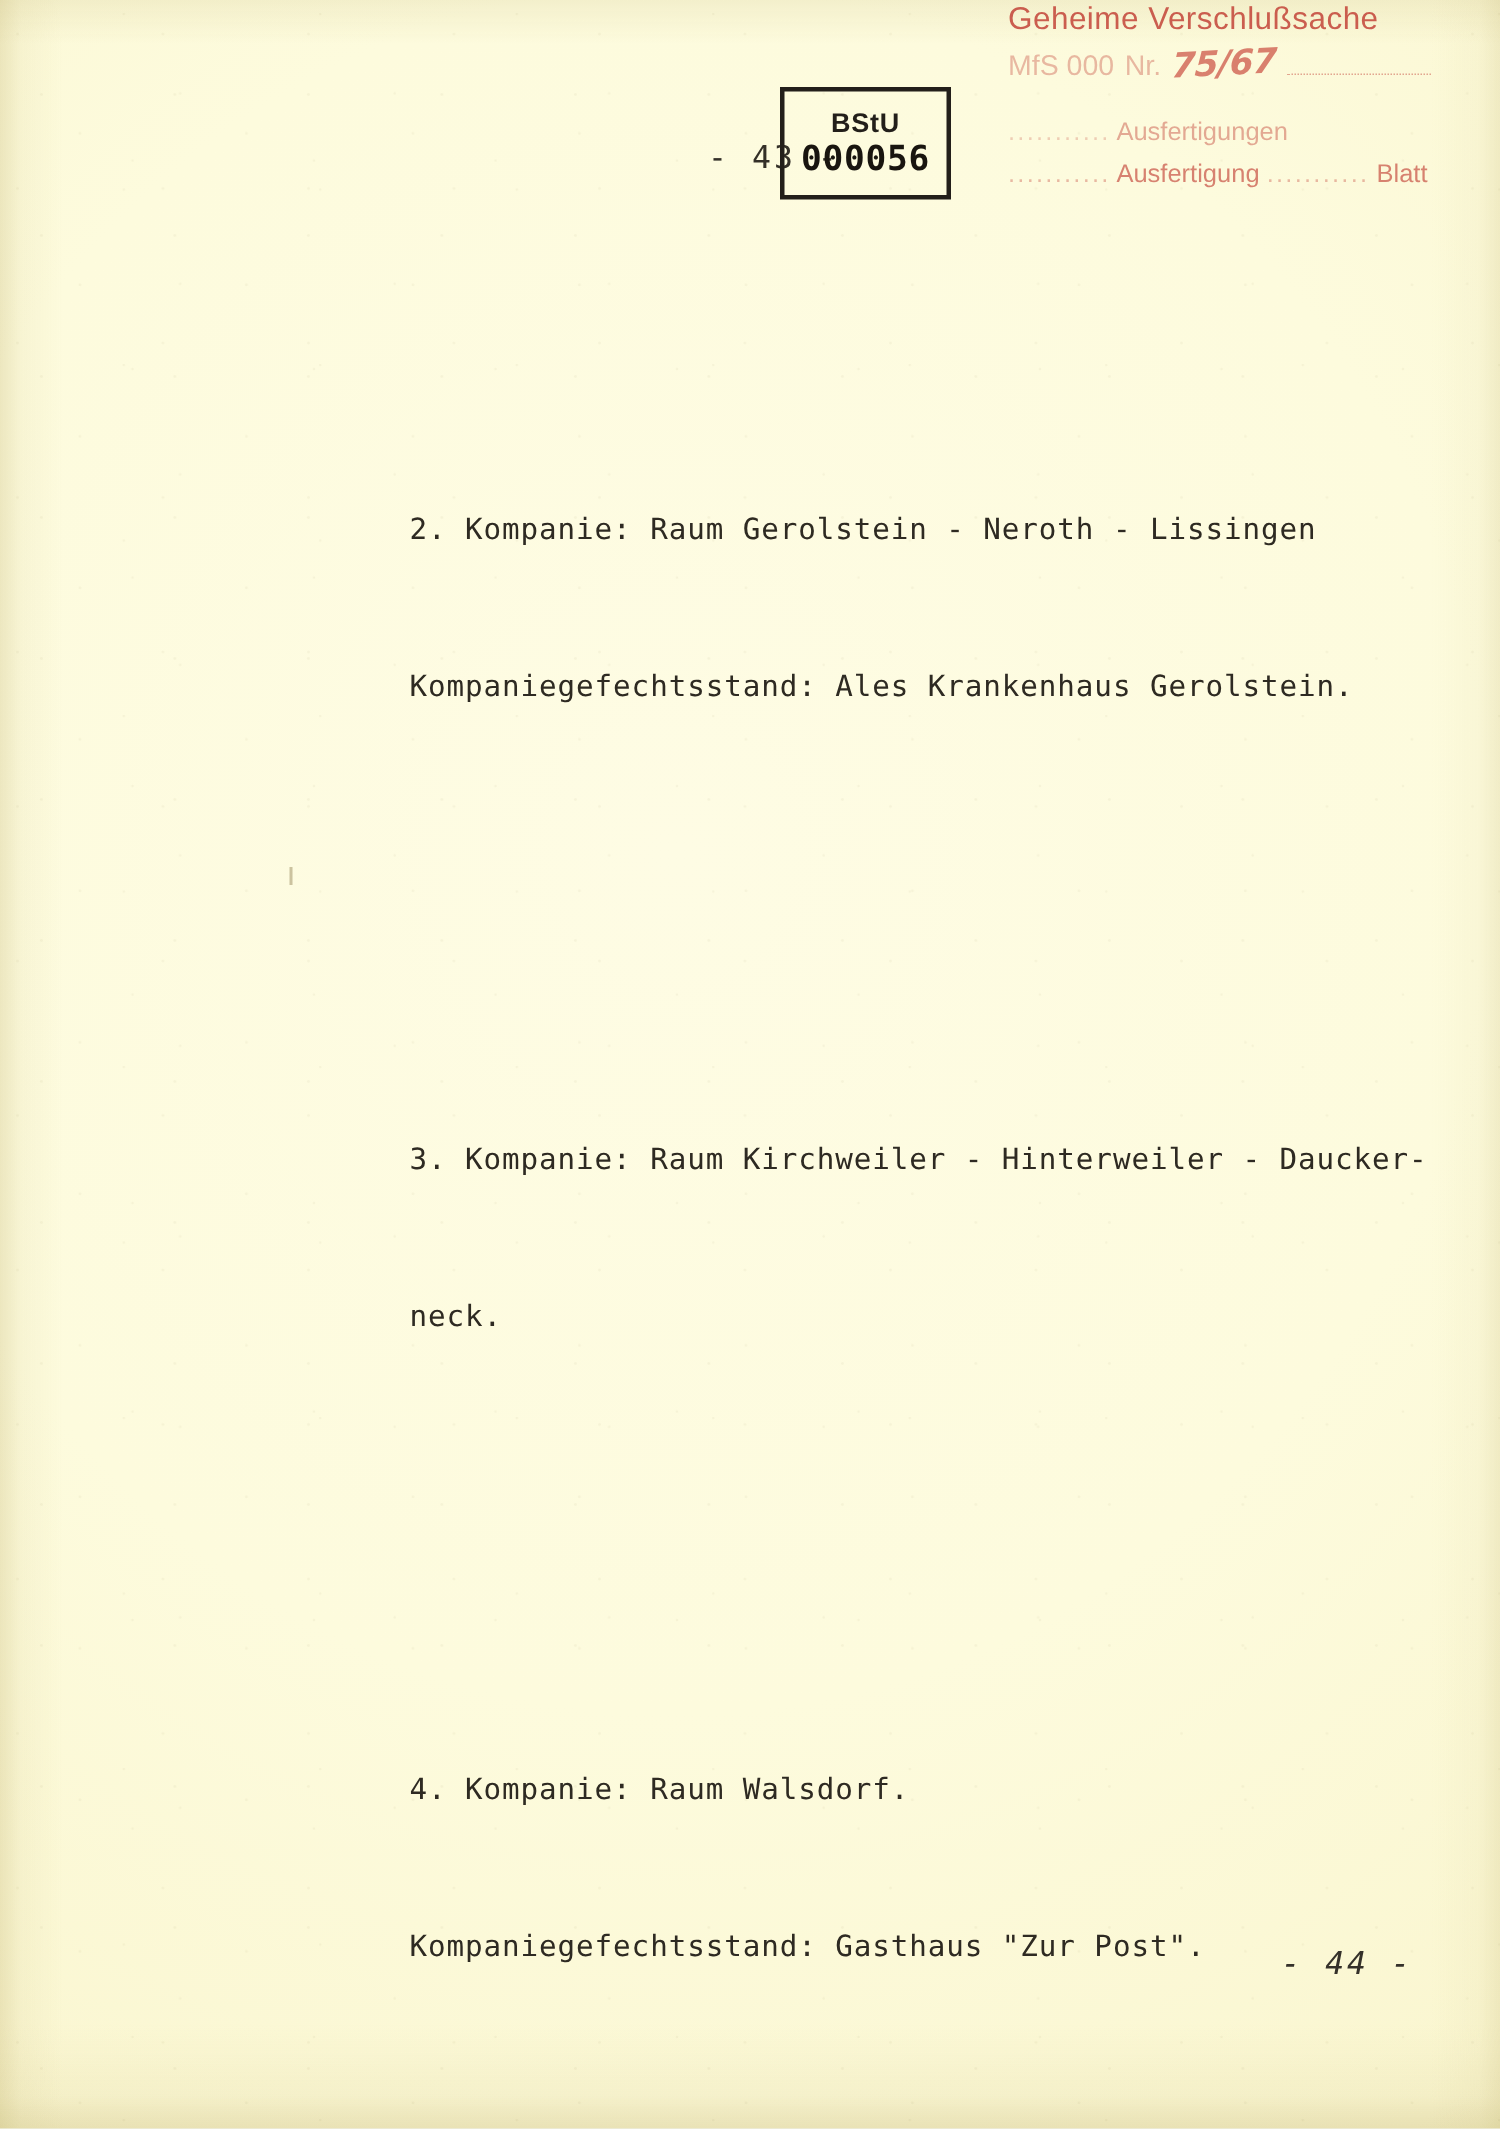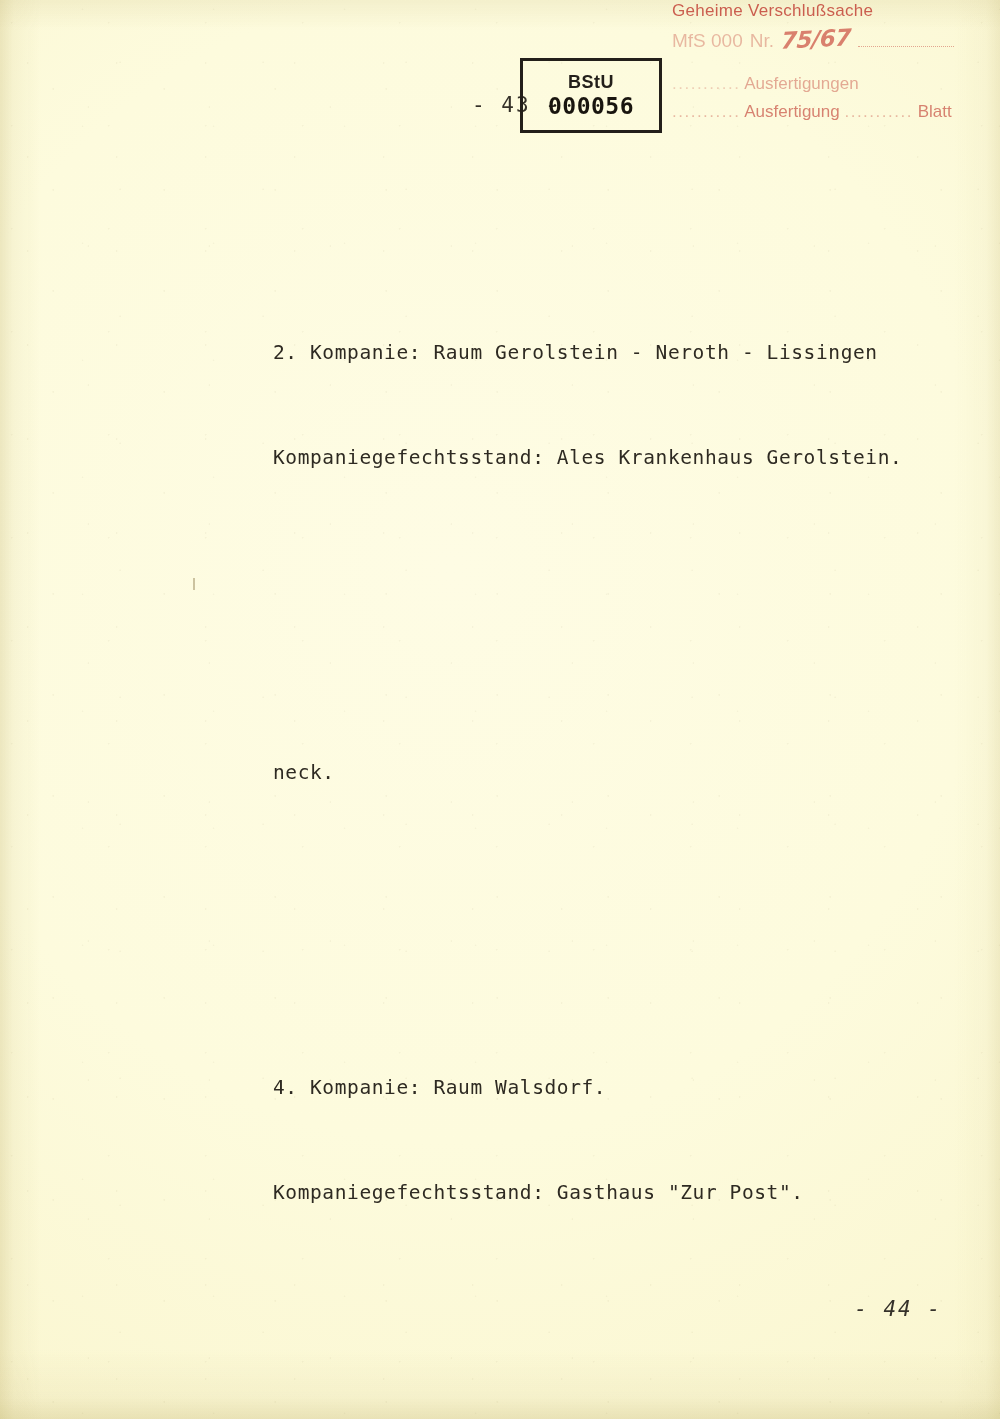--- a/index.html
+++ b/index.html
@@ -54,21 +54,21 @@
     letter-spacing: 2px;
     color: #343028;
     white-space: nowrap;
   }
 
   
   .bstu-stamp {
     position: absolute;
     left: 520px;
     top: 58px;
-    width: 142px;
+    width: 114px;
     height: 75px;
     border: 3px solid #231f1a;
     box-sizing: border-box;
     display: flex;
     flex-direction: column;
     align-items: center;
     justify-content: center;
     background: transparent;
   }
   .bstu-label {
@@ -96,21 +96,21 @@
     top: 2px;
     width: 318px;
     color: #c0392f;
     font-family: "Liberation Sans", sans-serif;
   }
   .rs-line {
     white-space: nowrap;
     line-height: 1;
   }
   .rs-title {
-    font-size: 17px;
+    font-size: 21px;
     letter-spacing: .3px;
     opacity: .80;
     margin-bottom: 9px;
   }
   .rs-row2 {
     font-size: 19px;
     opacity: .62;
     margin-bottom: 24px;
     display: flex;
     align-items: baseline;
@@ -231,20 +231,21 @@
   <div class="pencil-tick"></div>
 
   <div class="body-text">
 
     <div class="blk">
       <span class="line">2. Kompanie: Raum Gerolstein - Neroth - Lissingen</span>
       <span class="line">Kompaniegefechtsstand: Ales Krankenhaus Gerolstein.</span>
     </div>
 
     <div class="blk">
+      <span class="line">3. Kompanie: Raum Kirchweiler - Hinterweiler - Daucker-</span>
       <span class="line">neck.</span>
     </div>
 
     <div class="blk">
       <span class="line">4. Kompanie: Raum Walsdorf.</span>
       <span class="line">Kompaniegefechtsstand: Gasthaus "Zur Post".</span>
     </div>
 
     
 

